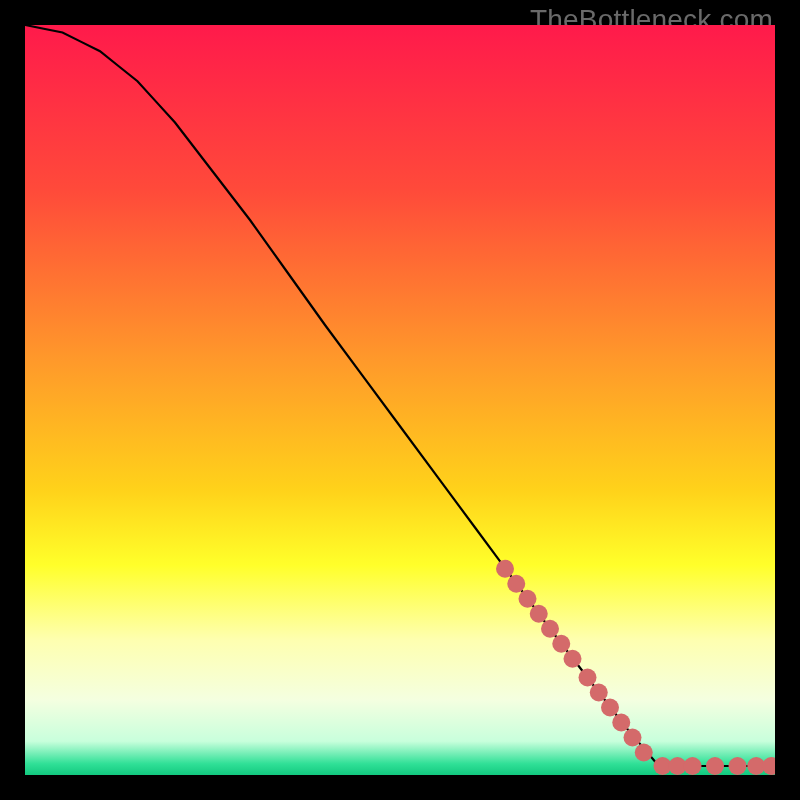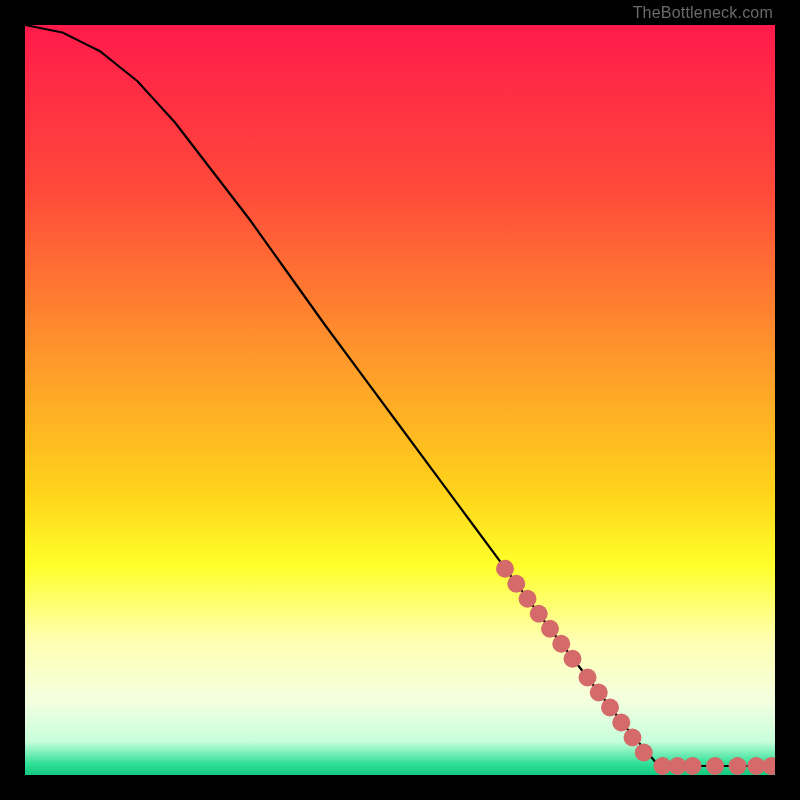--- a/index.html
+++ b/index.html
@@ -22,21 +22,21 @@
     top: 25px;
     width: 750px;
     height: 750px;
     overflow: hidden;
   }
   .watermark {
     position: absolute;
     top: 4px;
     right: 27px;
     font-family: Arial, Helvetica, sans-serif;
-    font-size: 16px;
+    font-size: 28px;
     color: #6a6a6a;
     font-weight: 500;
     letter-spacing: 0.2px;
   }
   svg { display: block; }
 </style>
 </head>
 <body>
 
 <div class="frame">

